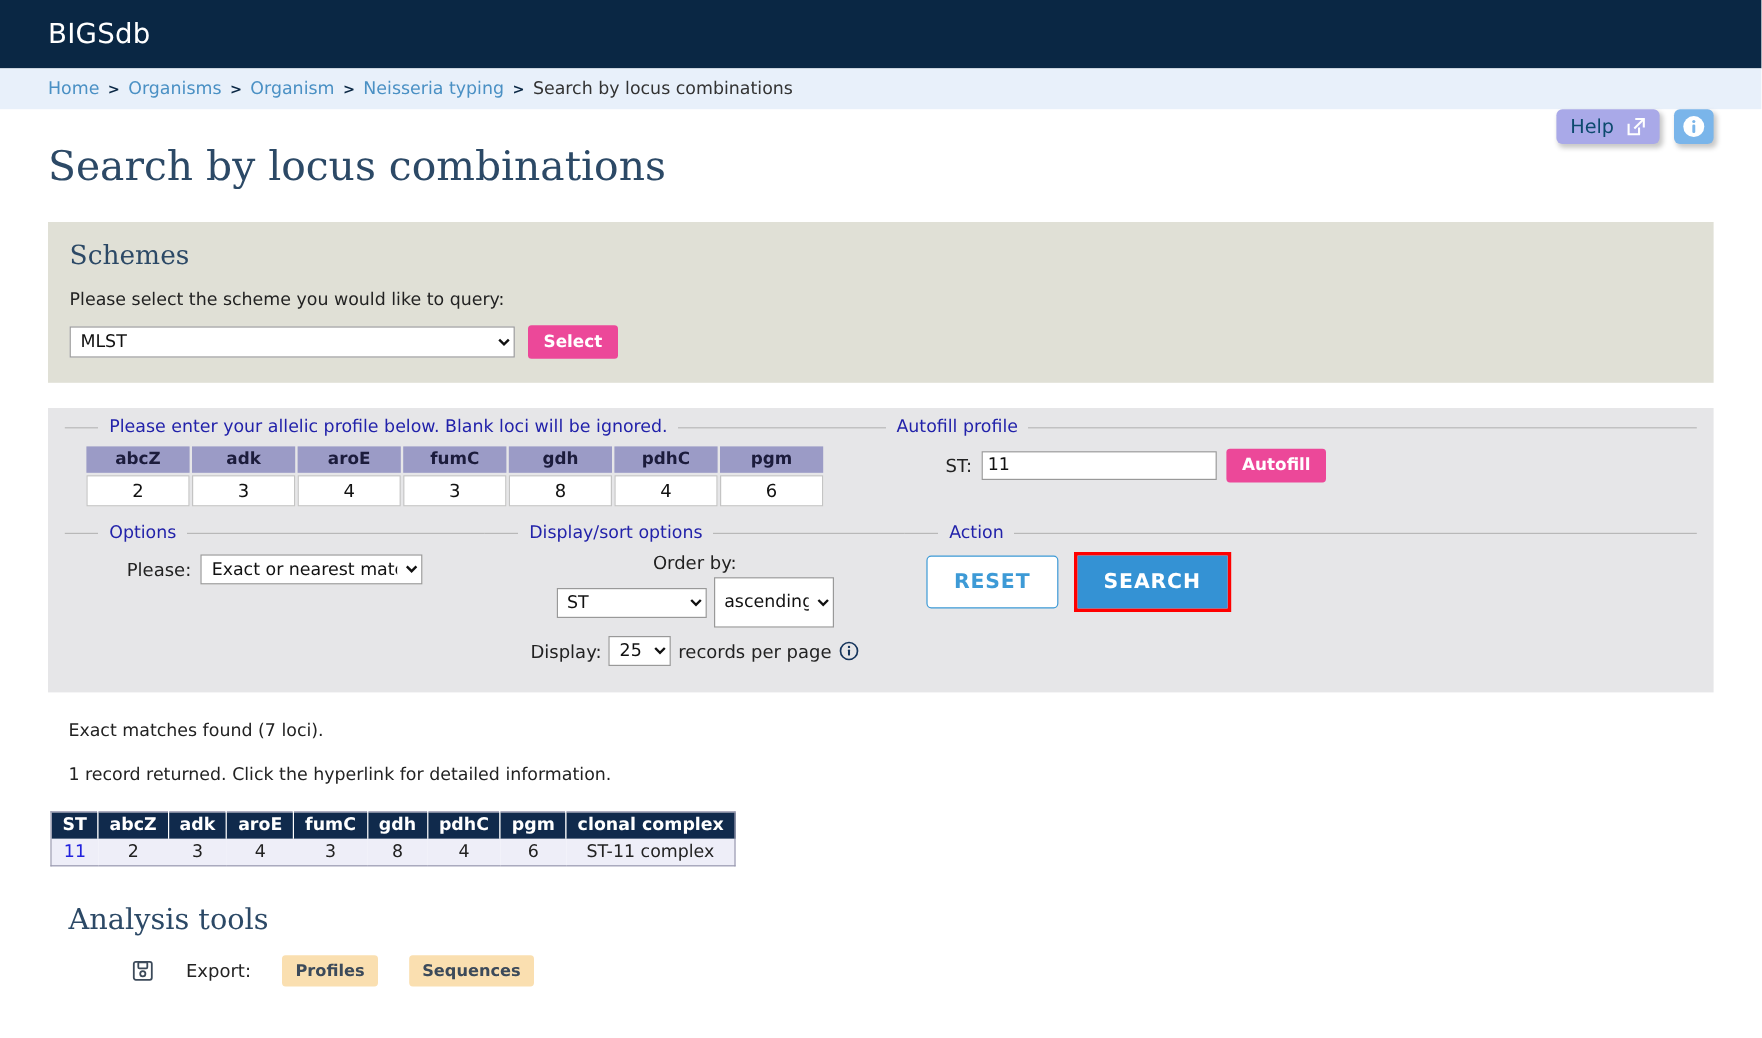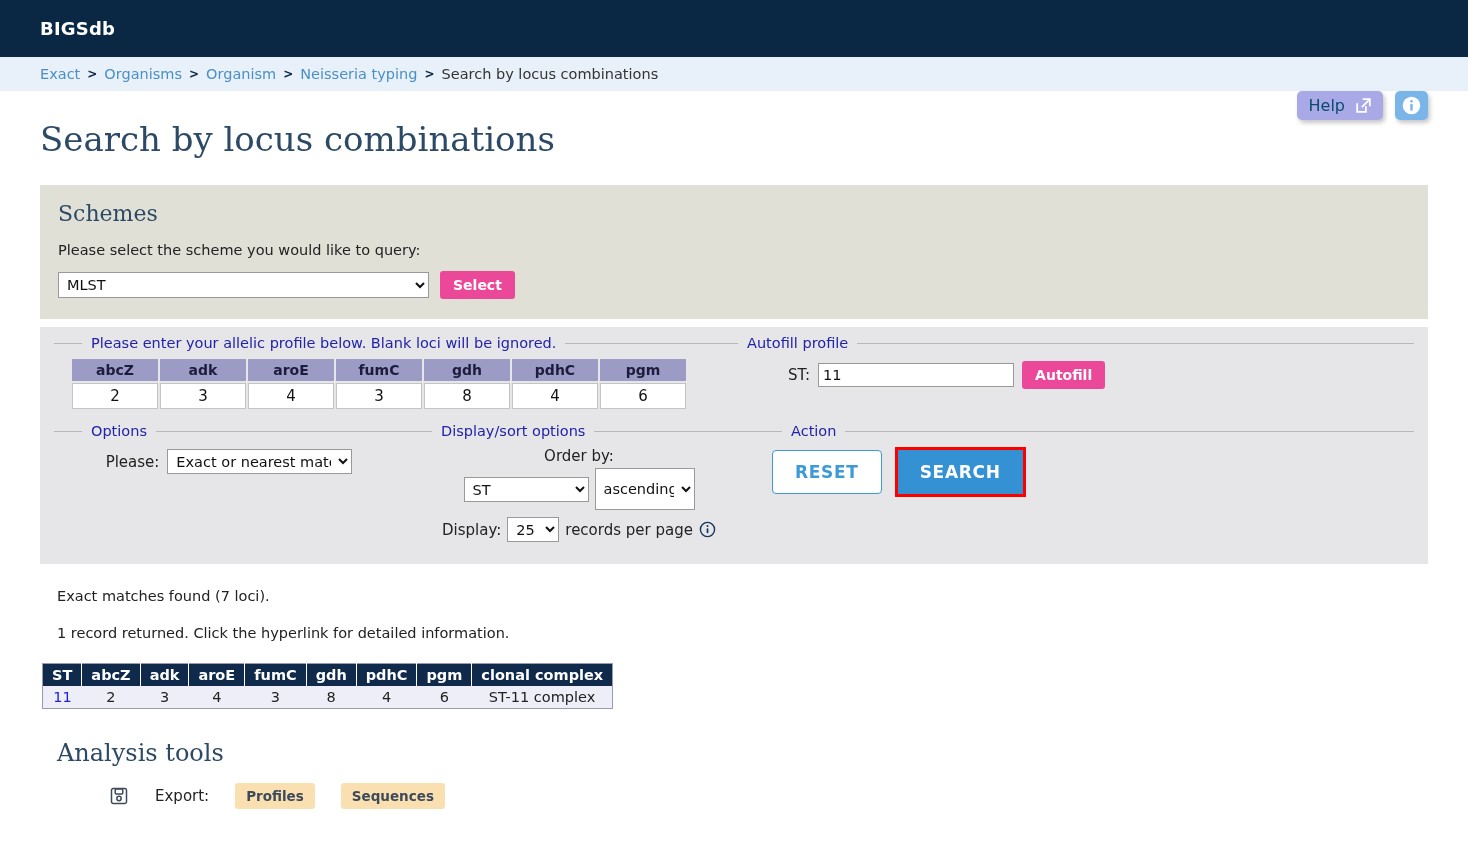--- a/index.html
+++ b/index.html
@@ -21,22 +21,22 @@
   .topbar {
     height: 57px;
     background: #0a2744;
     display: flex;
     align-items: center;
     padding-left: 40px;
     box-sizing: border-box;
   }
   .brand {
     color: #ffffff;
-    font-size: 18px;
-    font-weight: bold;
+    font-size: 23px;
+    font-weight: normal;
     letter-spacing: 0.2px;
   }
 
   
   .breadcrumb {
     height: 34px;
     background: #e8f0fa;
     display: flex;
     align-items: center;
     padding-left: 40px;
@@ -108,21 +108,21 @@
     box-sizing: border-box;
   }
   .panel-schemes {
     background: #e0e0d6;
     padding: 16px 18px 20px 18px;
     margin-top: 26px;
   }
   .panel-query {
     background: #e6e6e8;
     padding: 8px 14px 16px 14px;
-    margin-top: 8px;
+    margin-top: 21px;
   }
   h2.section-head {
     font-family: "DejaVu Serif", "Liberation Serif", serif;
     font-size: 22px;
     color: #2c4966;
     font-weight: normal;
     margin: 0 0 16px 0;
   }
   .sub-label {
     font-size: 14.5px;
@@ -361,21 +361,21 @@
   .icon { display: inline-flex; align-items: center; }
 </style>
 </head>
 <body>
 
 <div class="topbar">
   <span class="brand">BIGSdb</span>
 </div>
 
 <nav class="breadcrumb">
-  <a href="#">Exact</a>
+  <a href="#">Home</a>
   <span class="sep">&gt;</span>
   <a href="#">Organisms</a>
   <span class="sep">&gt;</span>
   <a href="#">Organism</a>
   <span class="sep">&gt;</span>
   <a href="#">Neisseria typing</a>
   <span class="sep">&gt;</span>
   <span class="current">Search by locus combinations</span>
 </nav>
 

